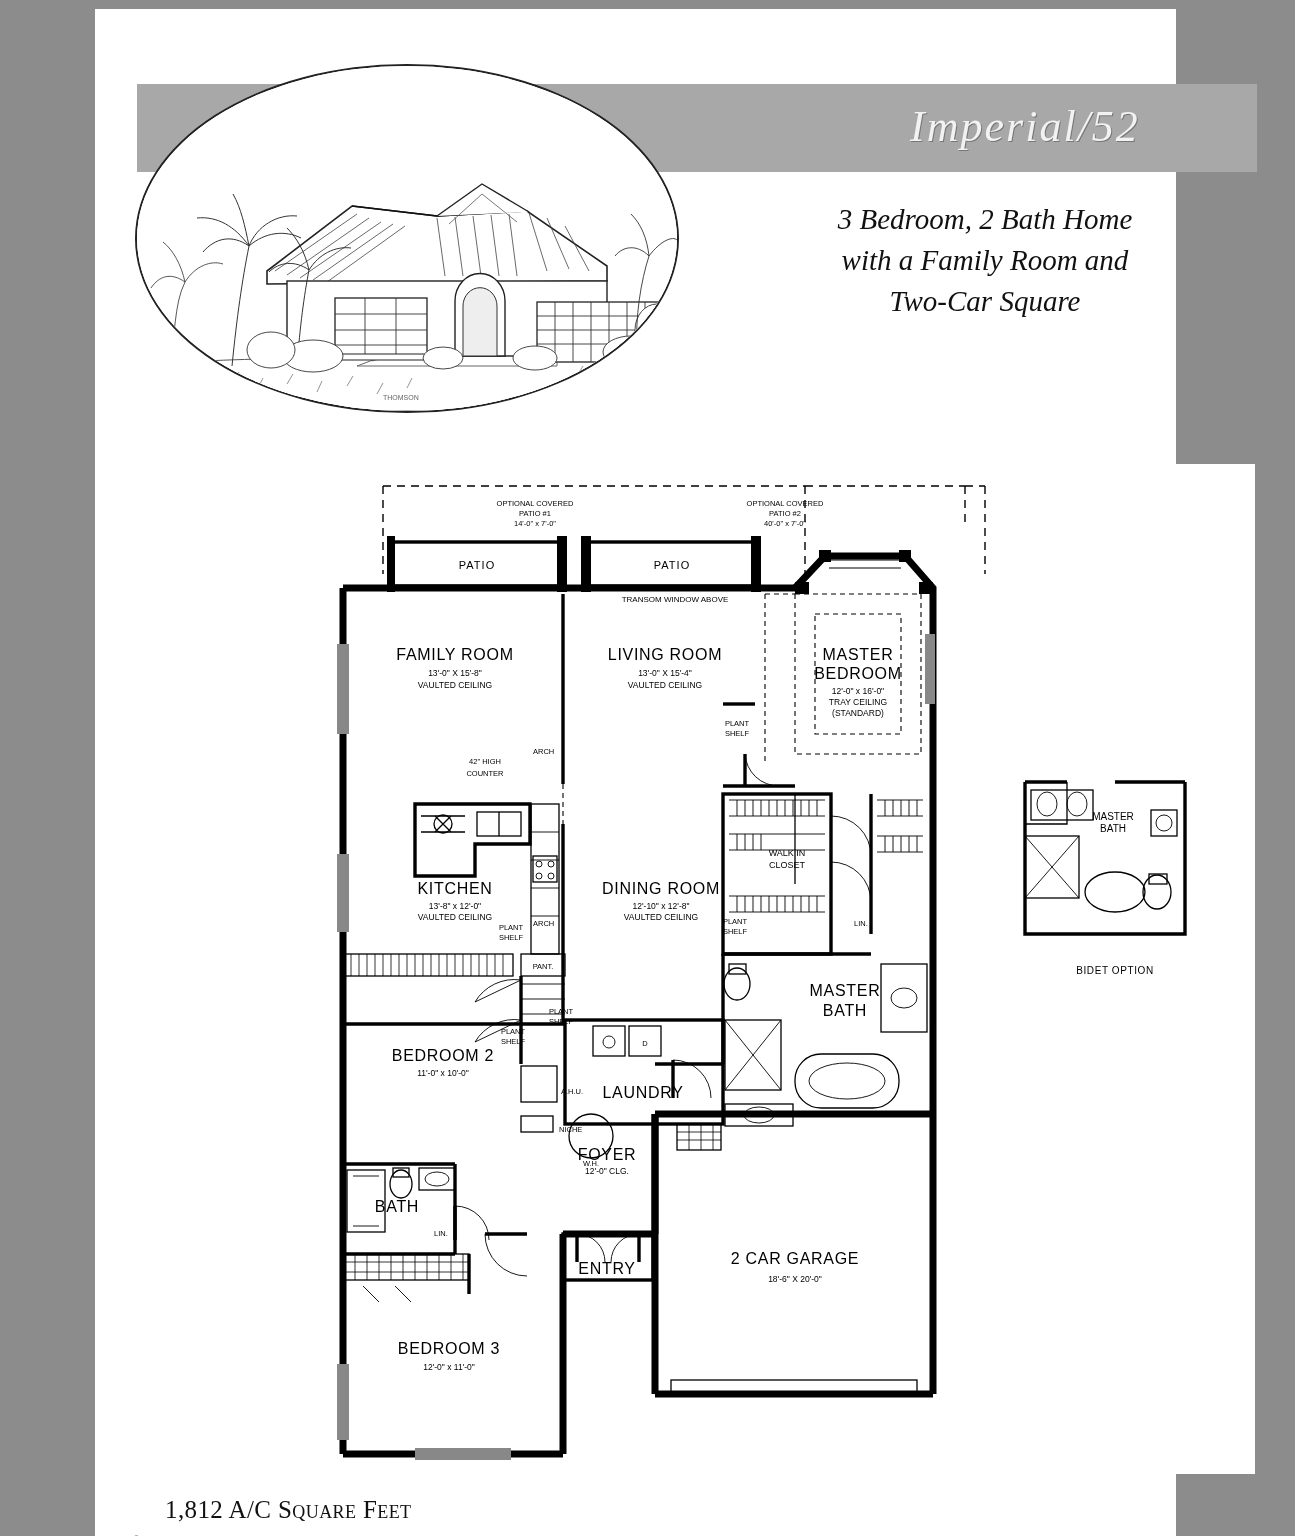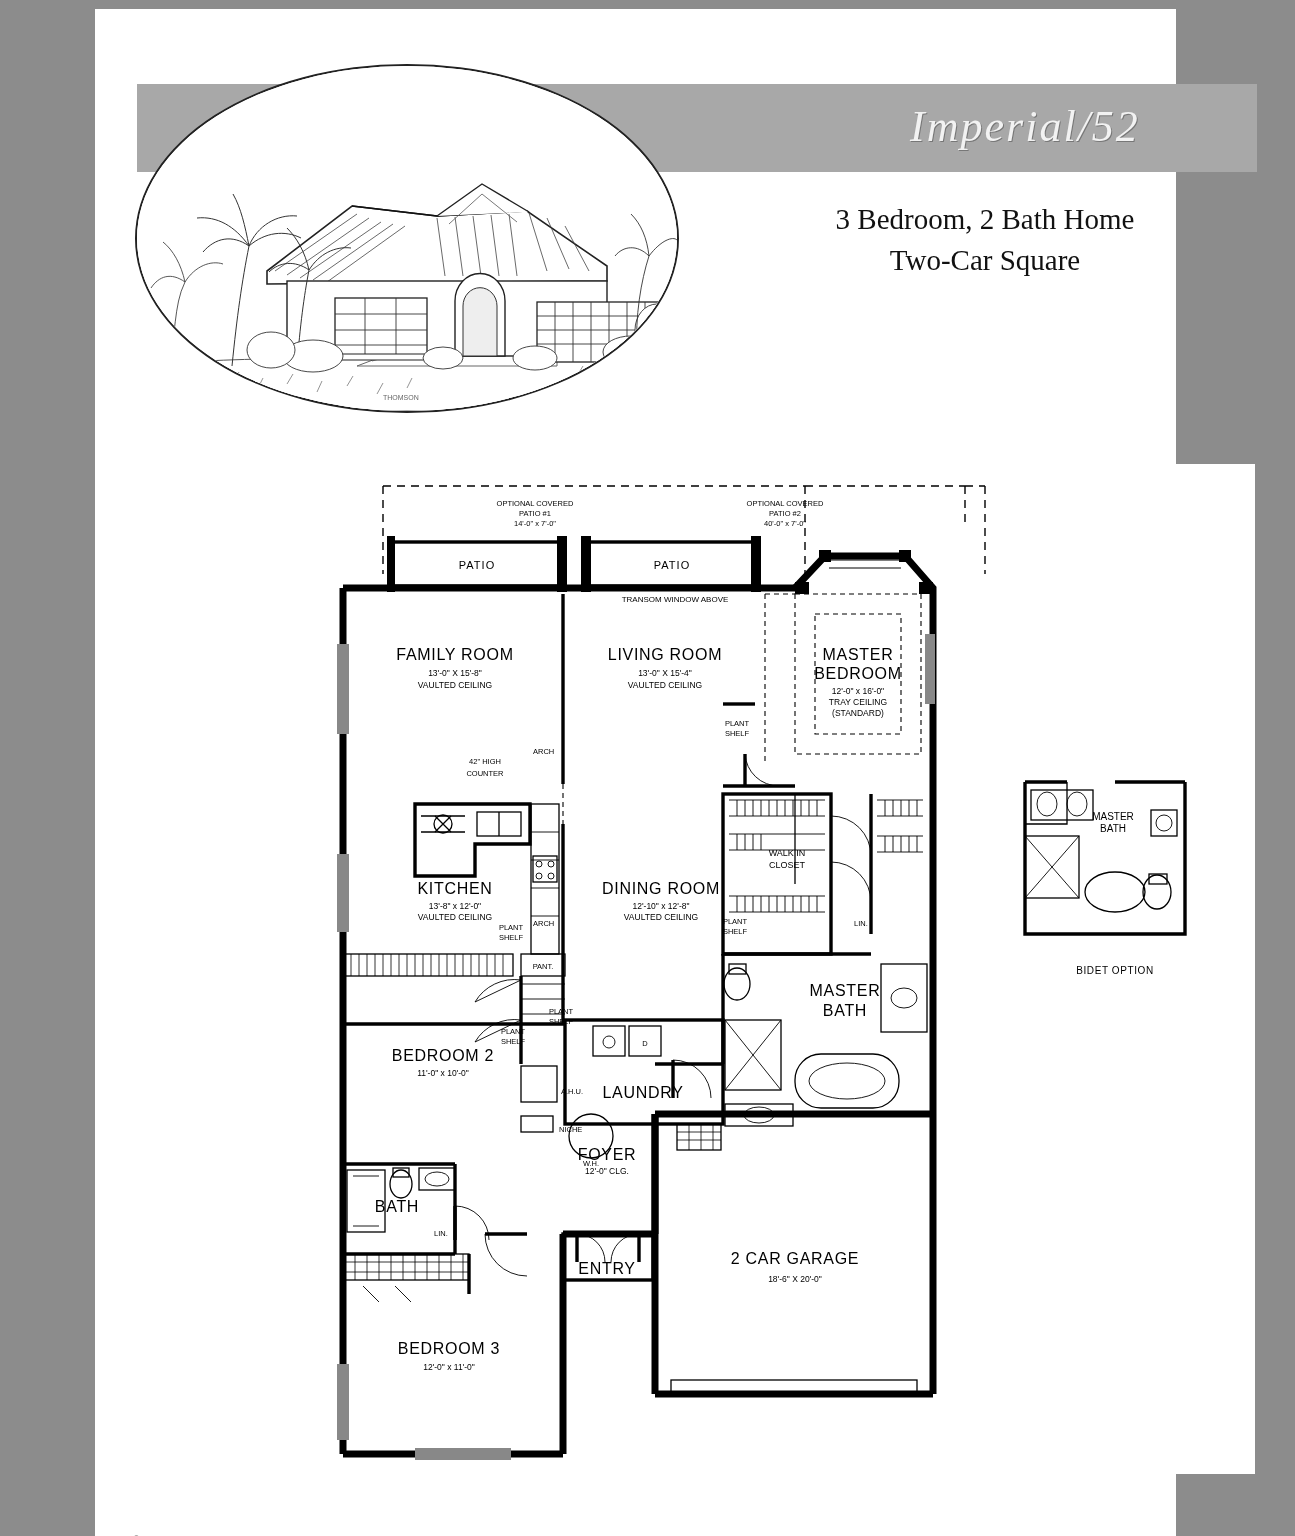--- a/index.html
+++ b/index.html
@@ -28,20 +28,21 @@
     color:#f2f2f2;
     letter-spacing:2px;
     text-align:center;
     line-height:60px;
     text-shadow:1px 1px 0 #777;
   }
   .subtitle{
     position:absolute;left:640px;top:190px;width:500px;
     text-align:center;
     font-family:"Liberation Serif", serif;
+    font-style:italic;
     font-size:29px;
     color:#111;
     line-height:41px;
   }
   
   .elevation{
     position:absolute;left:40px;top:55px;width:540px;height:345px;
     border:2px solid #222;
     border-radius:50%;
     overflow:hidden;
@@ -72,20 +73,21 @@
 </head>
 <body>
 
 <div class="page">
 
   <div class="header-band"></div>
   <div class="title-plan">Imperial/52</div>
 
   <div class="subtitle">
     <div>3 Bedroom, 2 Bath Home</div>
+    <div>with a Family Room and</div>
     <div>Two-Car Square</div>
   </div>
 
   <div class="elevation">
     <svg class="elev-svg" width="540" height="345" viewBox="0 0 540 345">
       <rect x="0" y="0" width="540" height="345" fill="#fff"></rect>
 
       <path d="M0 300 C120 288 220 296 330 286 C420 280 480 292 540 288 L540 345 L0 345 Z" fill="#fff" stroke="#555" stroke-width="1"></path>
 
       <path d="M220 300 L320 262 L420 268 L420 300 Z" fill="#fff" stroke="#666" stroke-width="1"></path>
@@ -541,16 +543,17 @@
         <rect class="w thin" x="826" y="346" width="26" height="26" fill="#fff"></rect>
         <ellipse class="w hair" cx="839" cy="359" rx="8" ry="8"></ellipse>
         <text class="rd" x="788" y="356" style="font-size:10px;">MASTER</text>
         <text class="rd" x="788" y="368" style="font-size:10px;">BATH</text>
         <text class="rd" x="790" y="510" style="font-size:10px;letter-spacing:.6px;">BIDET OPTION</text>
       </g>
     </svg>
   </div>
 
   <div class="footer">
+    <div class="sc">1,812 A/C Square Feet</div>
   </div>
   <div class="corner-mark">©</div>
 
 </div>
 
 </body></html>

